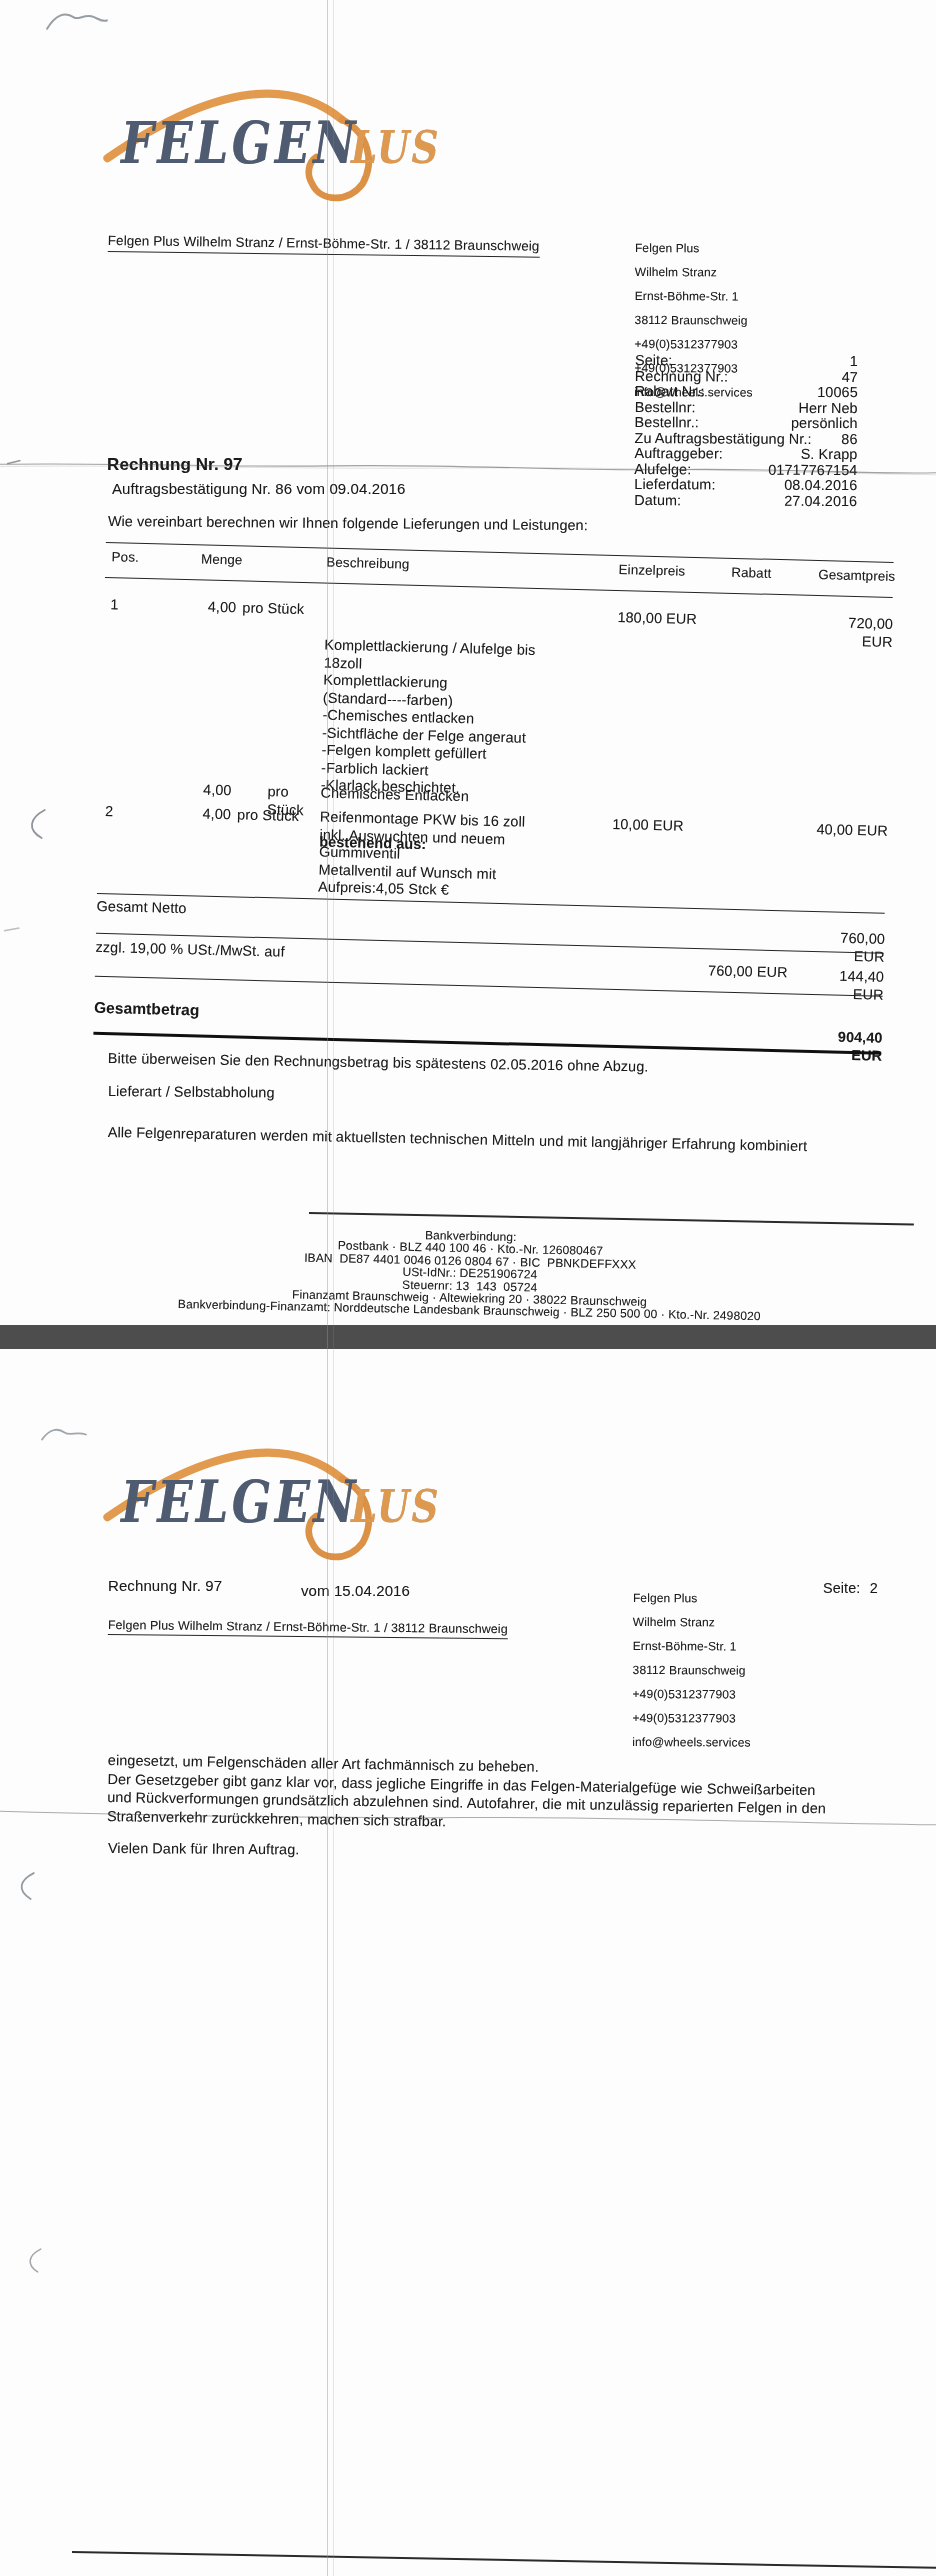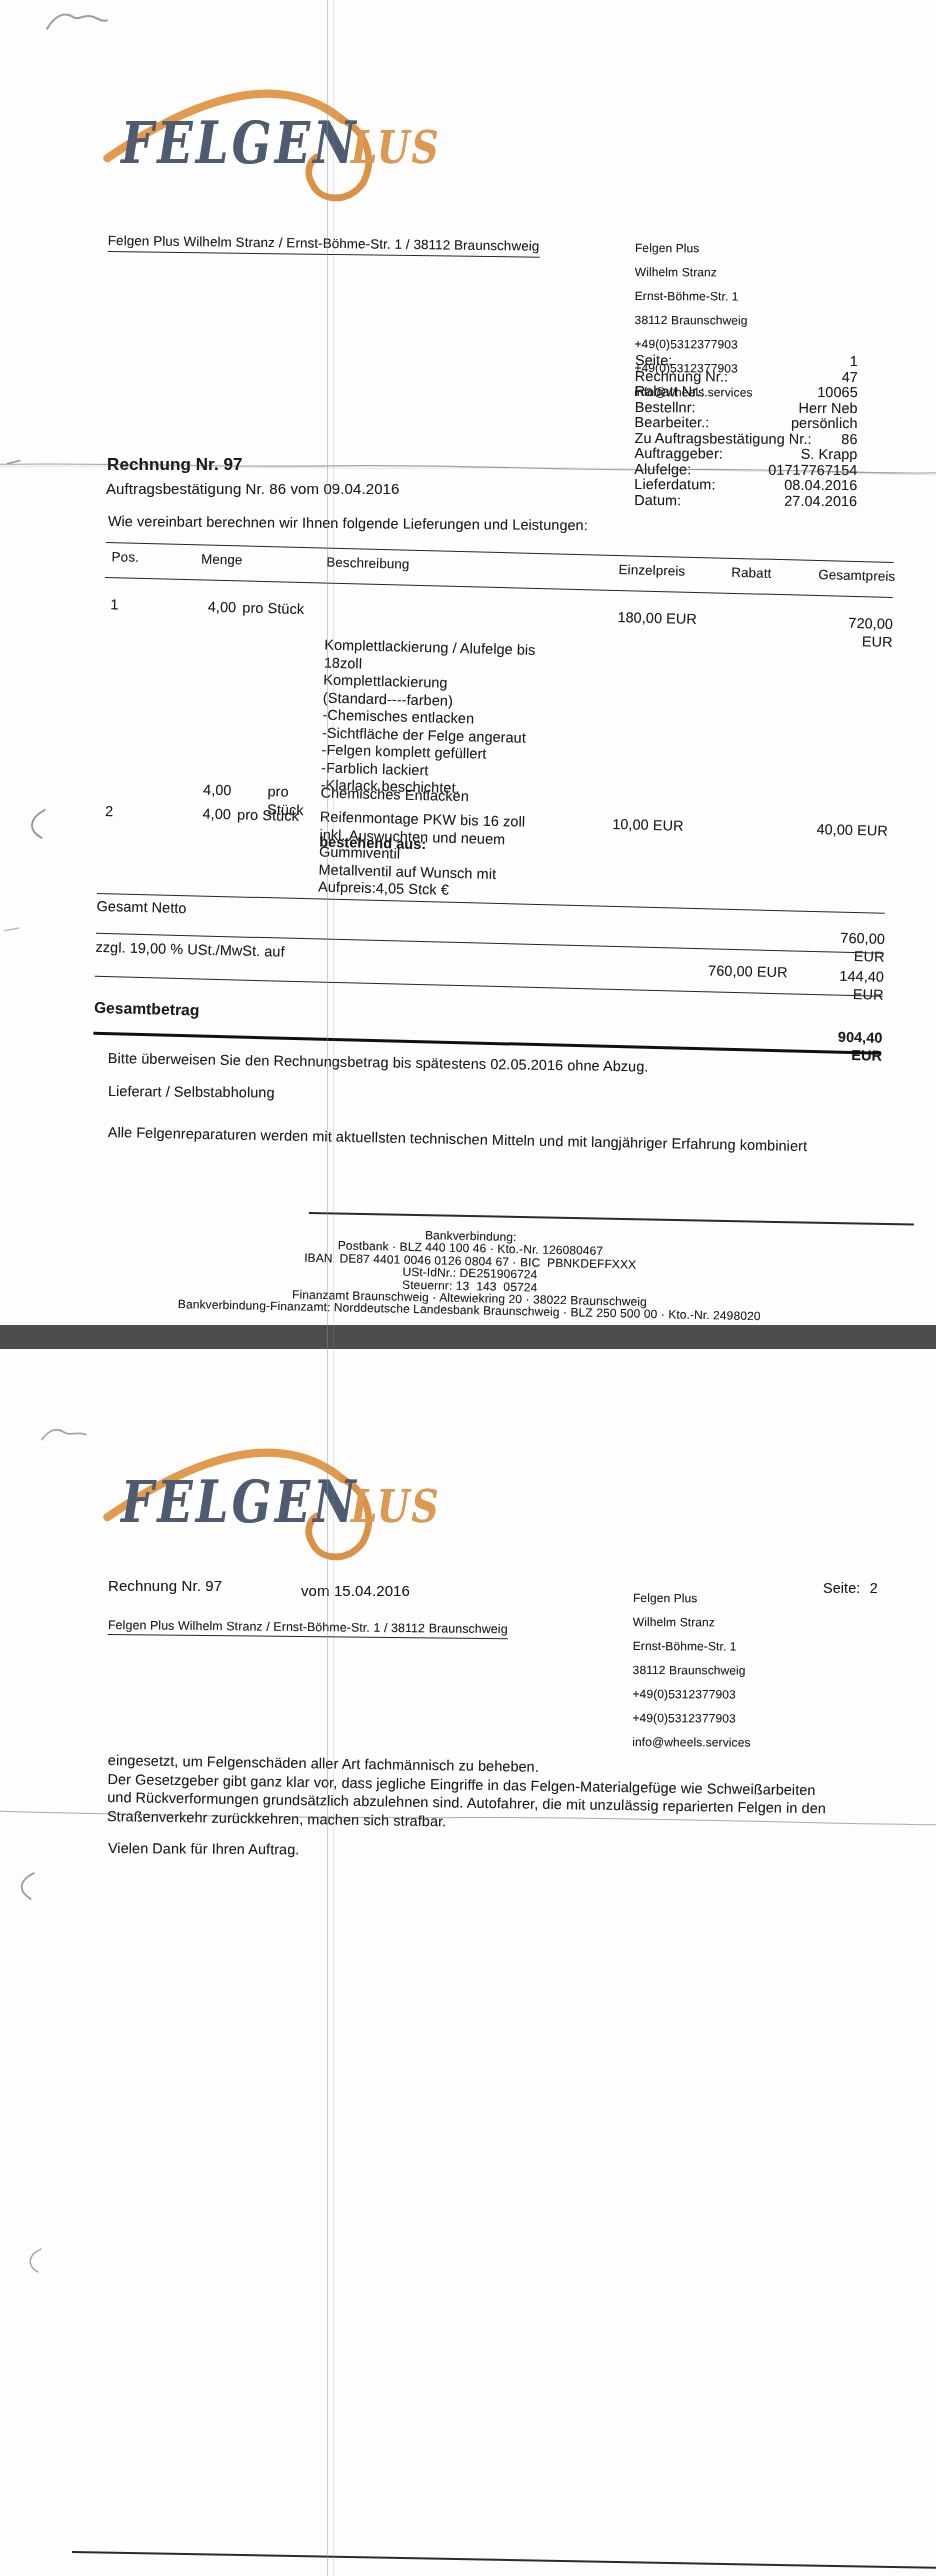--- a/index.html
+++ b/index.html
@@ -23,21 +23,21 @@
              transform:rotate(.75deg);transform-origin:0 0;}
   #p2-sender{left:108px;top:1618px;font-size:12.4px;border-bottom:1px solid #262626;padding-bottom:2.1px;
              transform:rotate(.6deg);transform-origin:0 0;}
   .company{font-size:12px;line-height:24px;transform:rotate(.25deg);transform-origin:0 0;}
   #p1-company{left:635px;top:236px;}
   #p2-company{left:633px;top:1586px;}
   #p1-meta{left:635px;top:353px;width:223px;font-size:14.4px;transform:rotate(.3deg);transform-origin:0 0;}
   .meta-row{display:flex;height:15.5px;line-height:15.5px;white-space:nowrap;}
   .meta-row .v{margin-left:auto;}
   #p1-title{left:107px;top:455px;font-size:17px;font-weight:bold;}
-  #p1-subtitle{left:106px;top:480px;font-size:15px;}
+  #p1-subtitle{left:112px;top:480px;font-size:15px;}
   #p1-intro{left:108px;top:513px;font-size:14.4px;transform:rotate(.5deg);transform-origin:0 0;}
 
   
   #zone1{left:106px;top:536px;width:788px;height:507px;transform:rotate(1.45deg);transform-origin:0 0;}
   .rule{position:absolute;left:0;width:788px;height:1px;background:#242424;}
   .rule.thick{height:2.6px;background:#101010;}
   .trow{position:absolute;left:0;width:788px;display:grid;
         grid-template-columns:76px 56px 89px 278px 123px 91px 76px;
         font-size:14.4px;line-height:17.5px;}
   .thead{font-size:13.4px;}
@@ -131,21 +131,21 @@
         </div>
       <div class="meta-row">
           <span>Rabatt Nr.:</span>
           <span class="v">10065</span>
         </div>
       <div class="meta-row">
           <span>Bestellnr:</span>
           <span class="v">Herr Neb</span>
         </div>
       <div class="meta-row">
-          <span>Bearbeiter.:</span>
+          <span>Bestellnr.:</span>
           <span class="v">persönlich</span>
         </div>
       <div class="meta-row">
           <span>Zu Auftragsbestätigung Nr.:</span>
           <span class="v">86</span>
         </div>
       <div class="meta-row">
           <span>Auftraggeber:</span>
           <span class="v">S. Krapp</span>
         </div>

